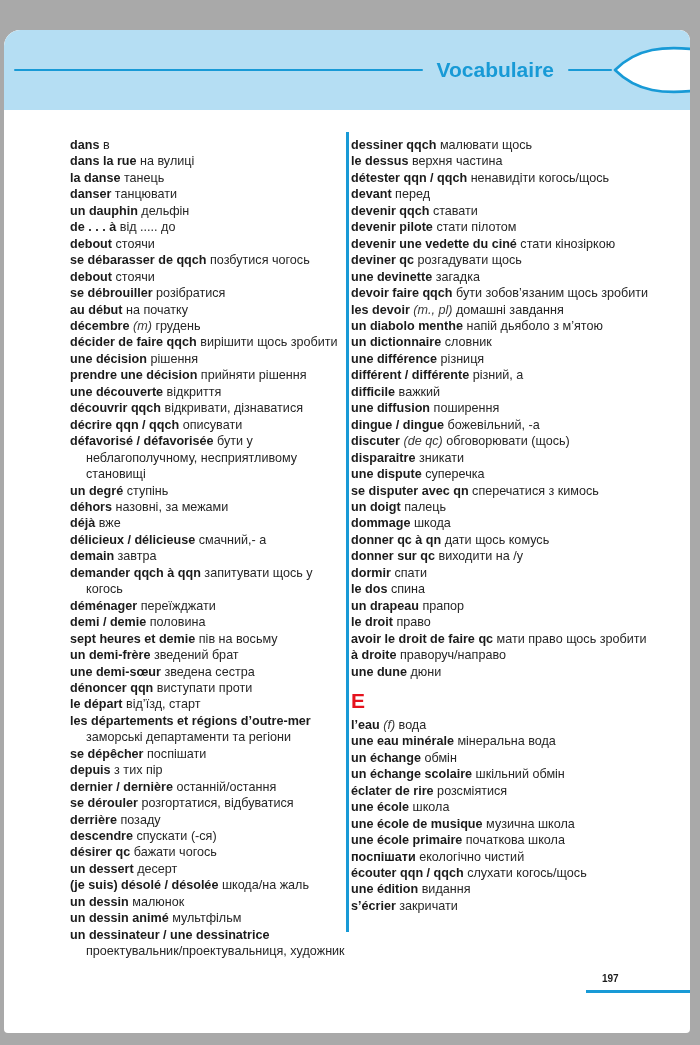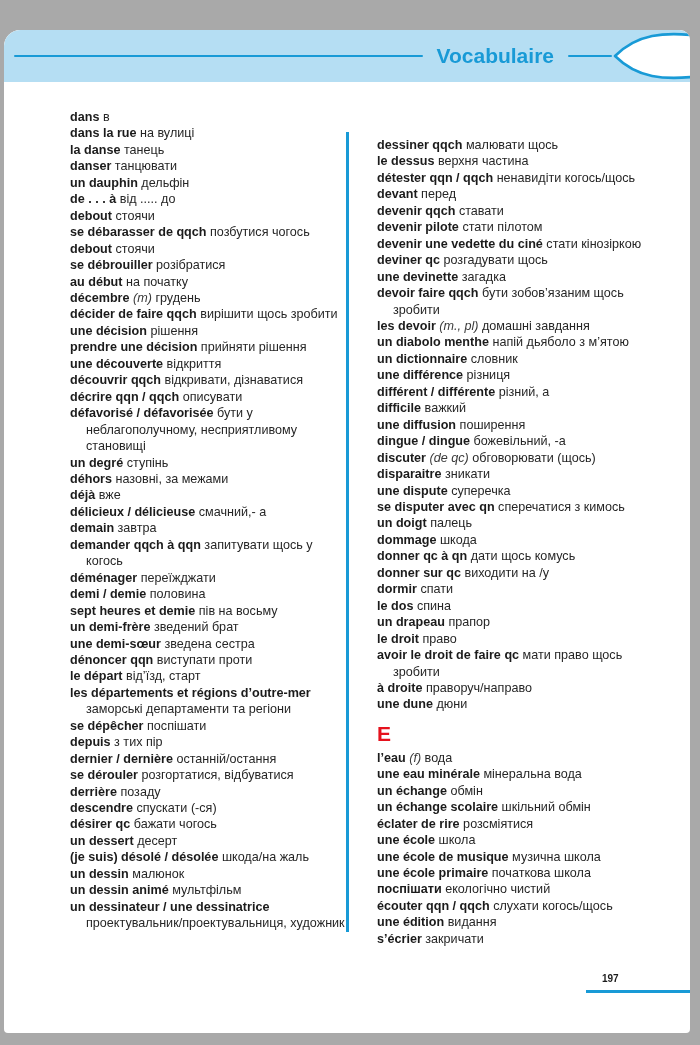--- a/index.html
+++ b/index.html
@@ -14,38 +14,38 @@
     background:#a9a9a9;
     font-family:"Liberation Sans","DejaVu Sans",sans-serif;
   }
   .page{
     position:absolute;left:4px;right:10px;top:30px;bottom:12px;
     background:var(--paper);
     border-radius:16px 10px 4px 4px;
     overflow:hidden;
   }
   .band{
-    height:52px;background:var(--band);
+    height:80px;background:var(--band);
     display:flex;align-items:center;
     border-radius:16px 10px 0 0;
   }
   .band-line{flex:1;height:2.5px;background:var(--accent);margin-left:10px;border-radius:2px;}
   .band-title{
     color:var(--accent);font-weight:bold;font-size:21px;
     margin:0 14px;white-space:nowrap;
   }
   .band-line2{width:44px;height:2.5px;background:var(--accent);border-radius:2px;}
   .lens{width:92px;height:58px;margin-right:-14px;flex:none;}
   .content{
     display:flex;
     padding:27px 34px 0 66px;
   }
   .col{font-size:12.6px;line-height:16.45px;color:#262626;}
   .col-left{width:276px;flex:none;}
-  .col-right{flex:1;padding-left:31px;margin-top:28px;}
+  .col-right{flex:1;padding-left:5px;}
   .divider{
     position:absolute;left:342px;top:102px;width:2.5px;height:800px;
     background:var(--accent);
   }
   .entry{padding-left:16px;text-indent:-16px;}
   .b{font-weight:bold;color:#1b1b1b;}
   .n{color:#262626;}
   .i{font-style:italic;font-weight:normal;color:#3a3a3a;}
   .section-letter{
     color:var(--section);font-size:21px;font-weight:bold;

